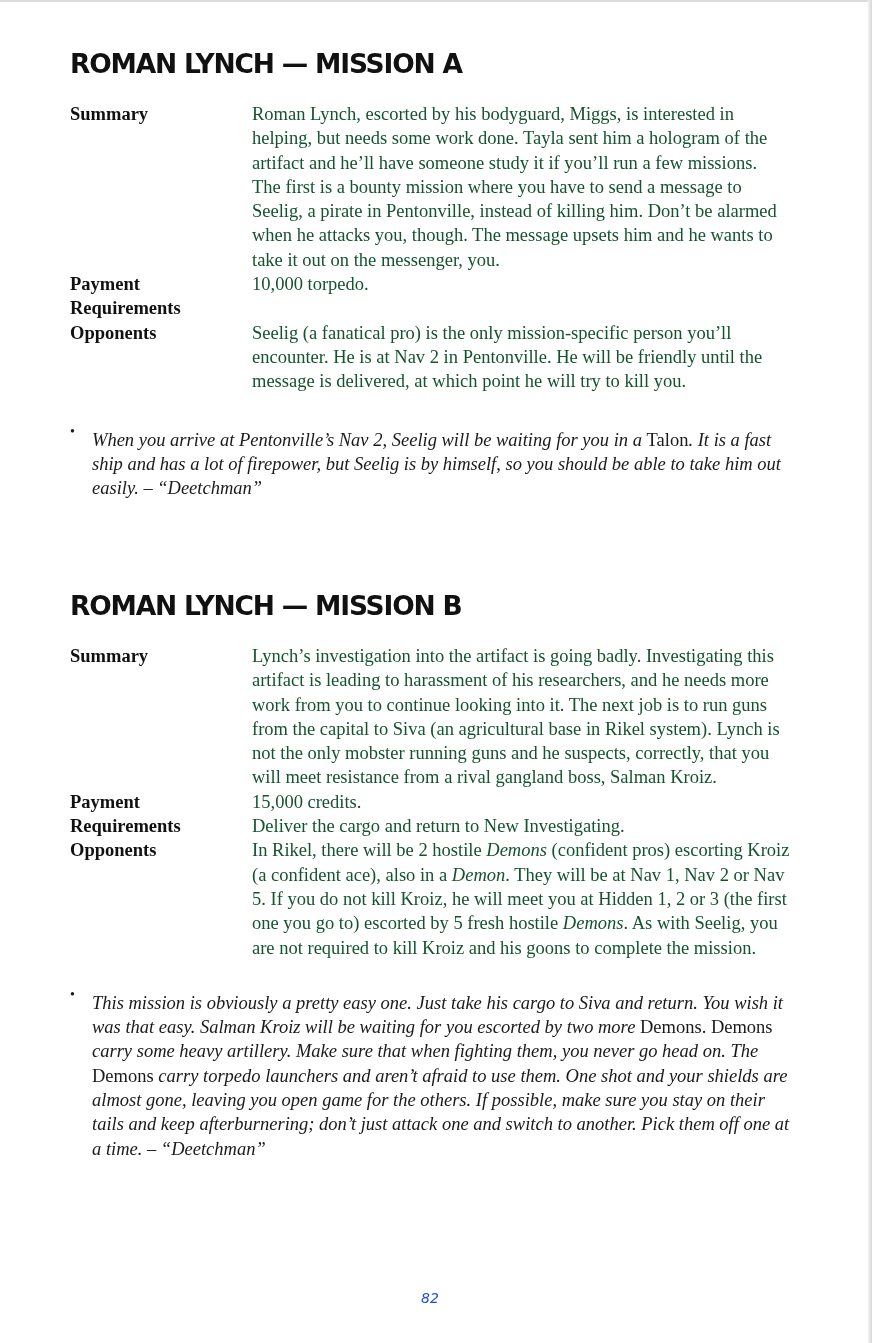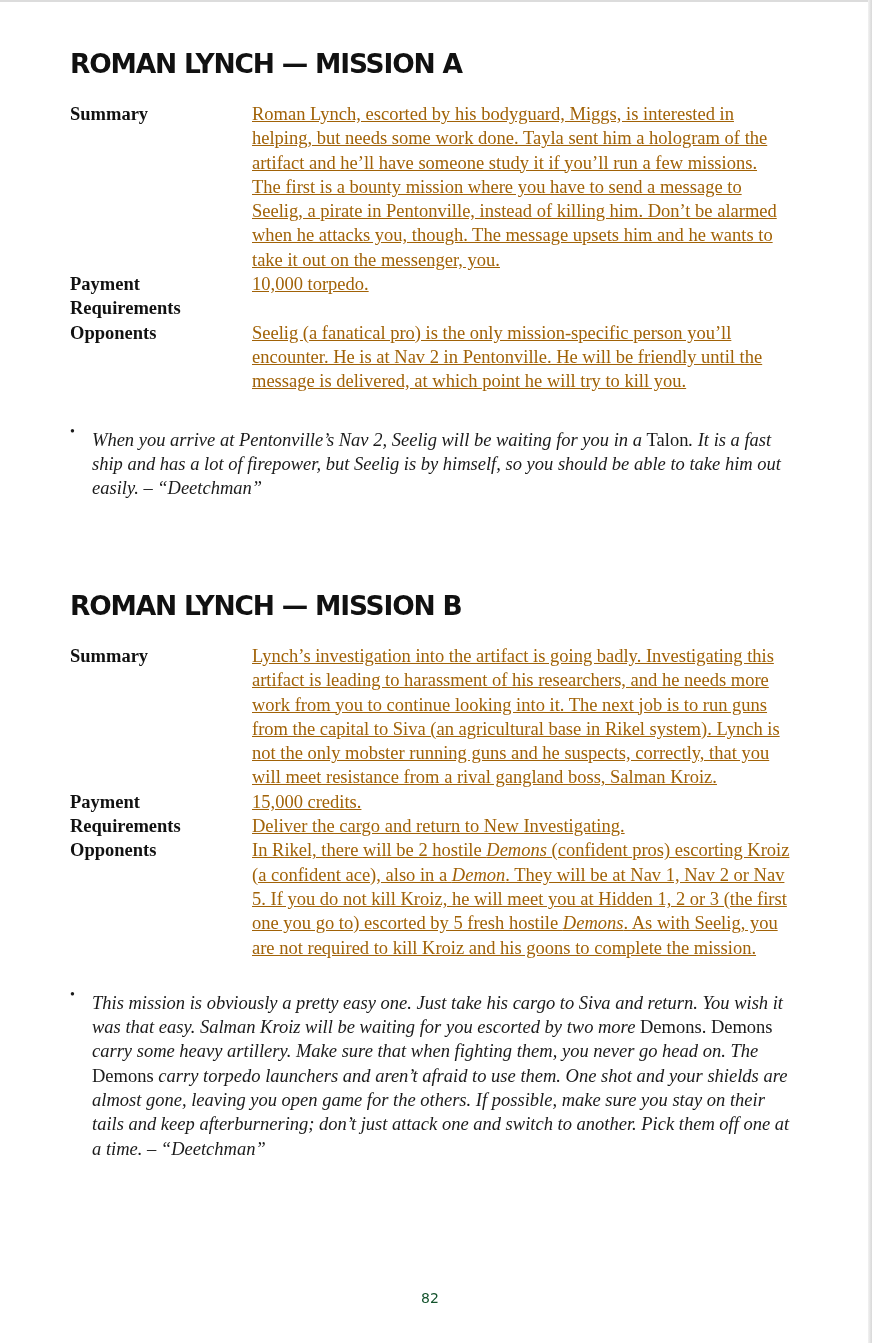--- a/index.html
+++ b/index.html
@@ -37,39 +37,39 @@
       font-family: "Liberation Serif", serif;
       font-size: 18.5px;
       line-height: 24.3px;
       gap: 32px;
     }
     .field-label {
       width: 150px; flex: 0 0 150px;
       font-weight: bold;
       color: #111;
     }
-    .field-value { flex: 1; color: #a16207; text-decoration: underline; }
+    .field-value { flex: 1; color: #14532d; }
     .tip {
       display: flex;
       font-family: "Liberation Serif", serif;
       font-size: 18.5px;
       line-height: 24.3px;
       font-style: italic;
       margin-top: 23px;
       width: 720px;
     }
     .tip-bullet { width: 22px; flex: 0 0 22px; font-style: normal; font-size: 14px; }
     .tip-text { flex: 1; margin-top: 8px; }
     .up { font-style: normal; }
     .em { font-style: italic; }
     .page-number {
       position: absolute; left: 0; width: 860px; top: 1290px;
       text-align: center;
       font-family: "DejaVu Sans", sans-serif;
-      font-size: 14px; color: #14532d;
+      font-size: 14px; color: #1d4ed8; font-style: italic;
     }
   </style>
 </head>
 <body>
 
 <div class="page-topline"></div>
 <div class="page-edge"></div>
 
 <section class="section section-a">
   <h1 class="mission-title">ROMAN LYNCH — MISSION A</h1>

